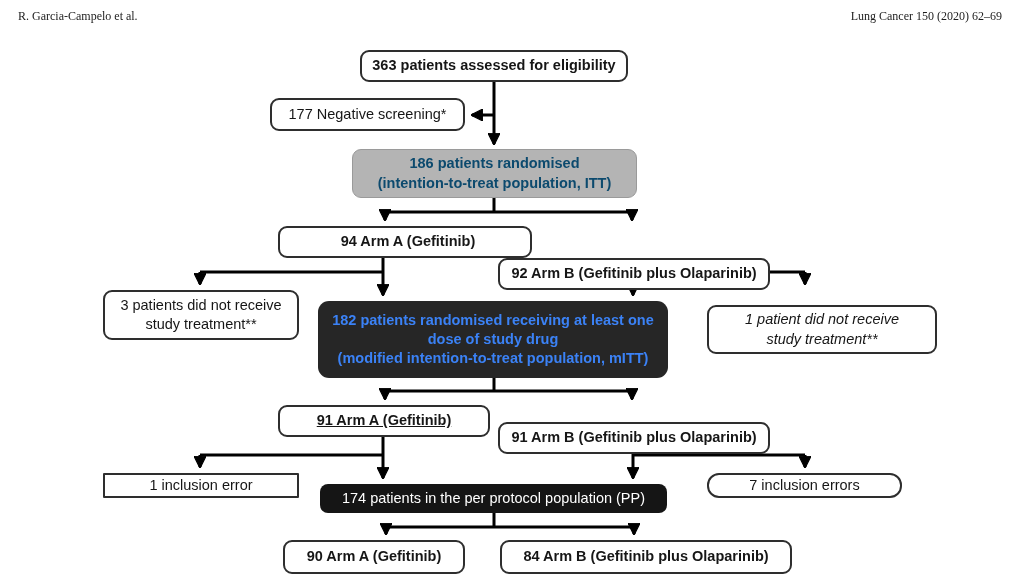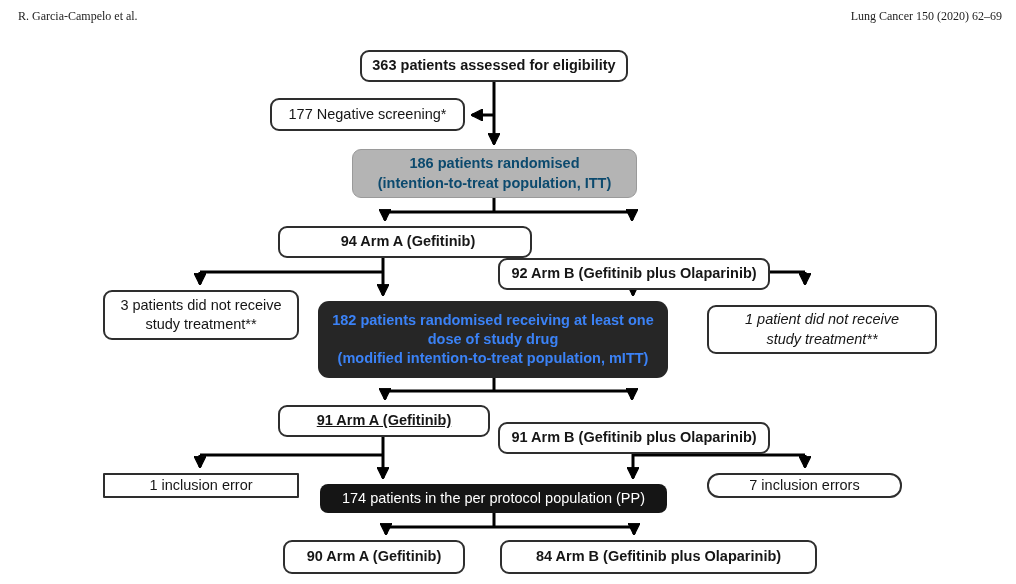--- a/index.html
+++ b/index.html
@@ -141,17 +141,17 @@
     <span>7 inclusion errors</span>
   </div>
 
   <div class="box dark-pp" style="left:320px; top:484px; width:347px; height:29px;">
     <span>174 patients in the per protocol population (PP)</span>
   </div>
 
   <div class="box white bold" style="left:283px; top:540px; width:182px; height:34px;">
     <span>90 Arm A (Gefitinib)</span>
   </div>
-  <div class="box white bold" style="left:500px; top:540px; width:317px; height:34px;">
+  <div class="box white bold" style="left:500px; top:540px; width:292px; height:34px;">
     <span>84 Arm B (Gefitinib plus Olaparinib)</span>
   </div>
 
 </div>
 
 </body></html>

